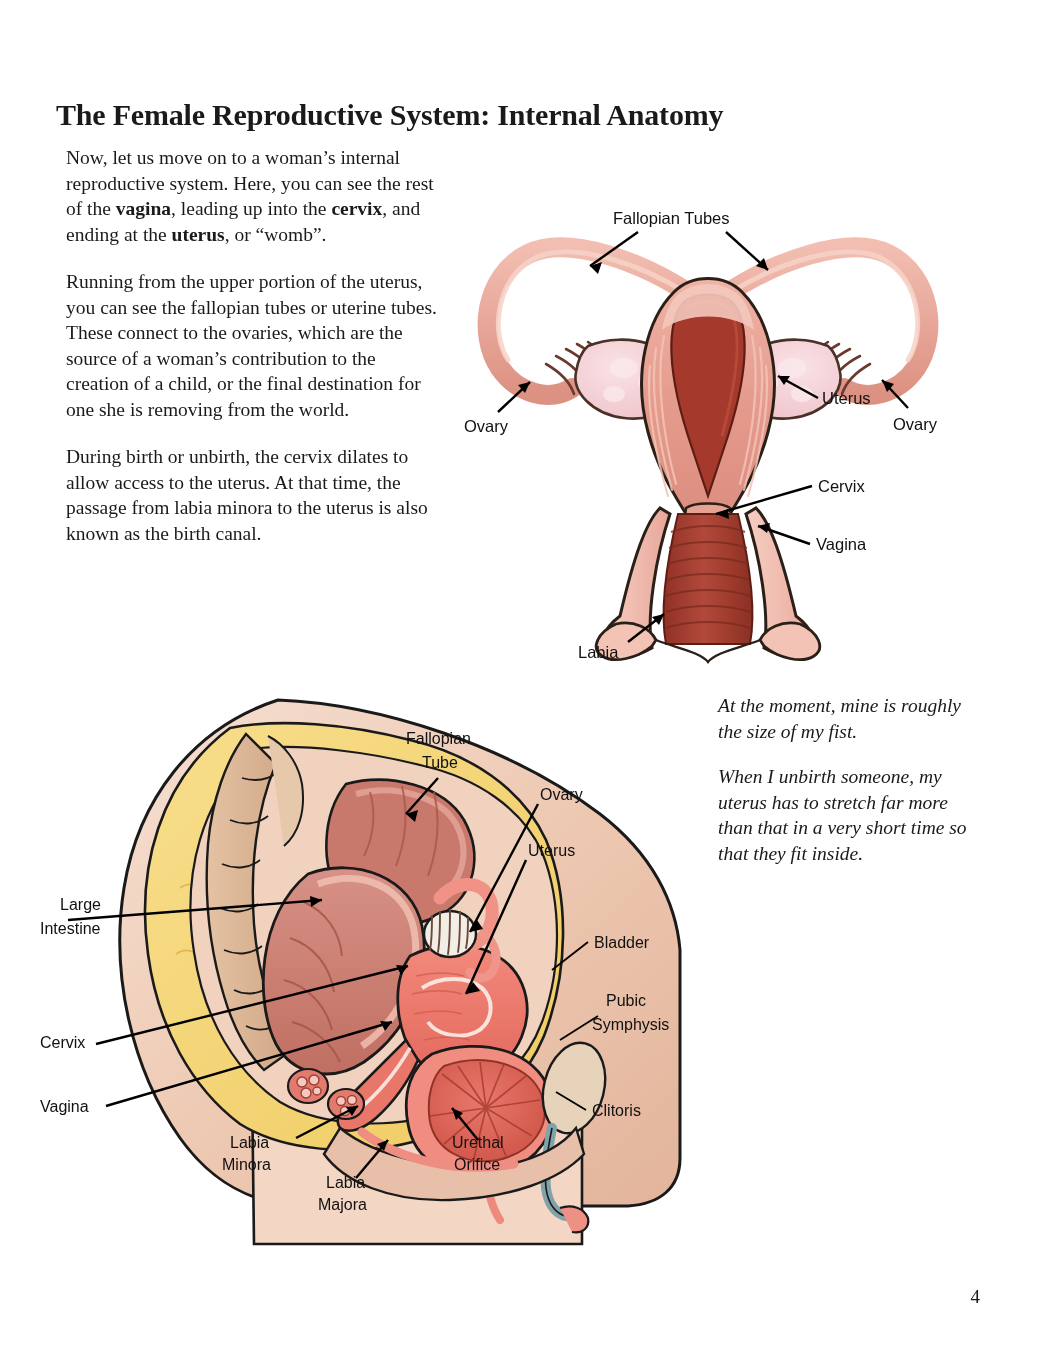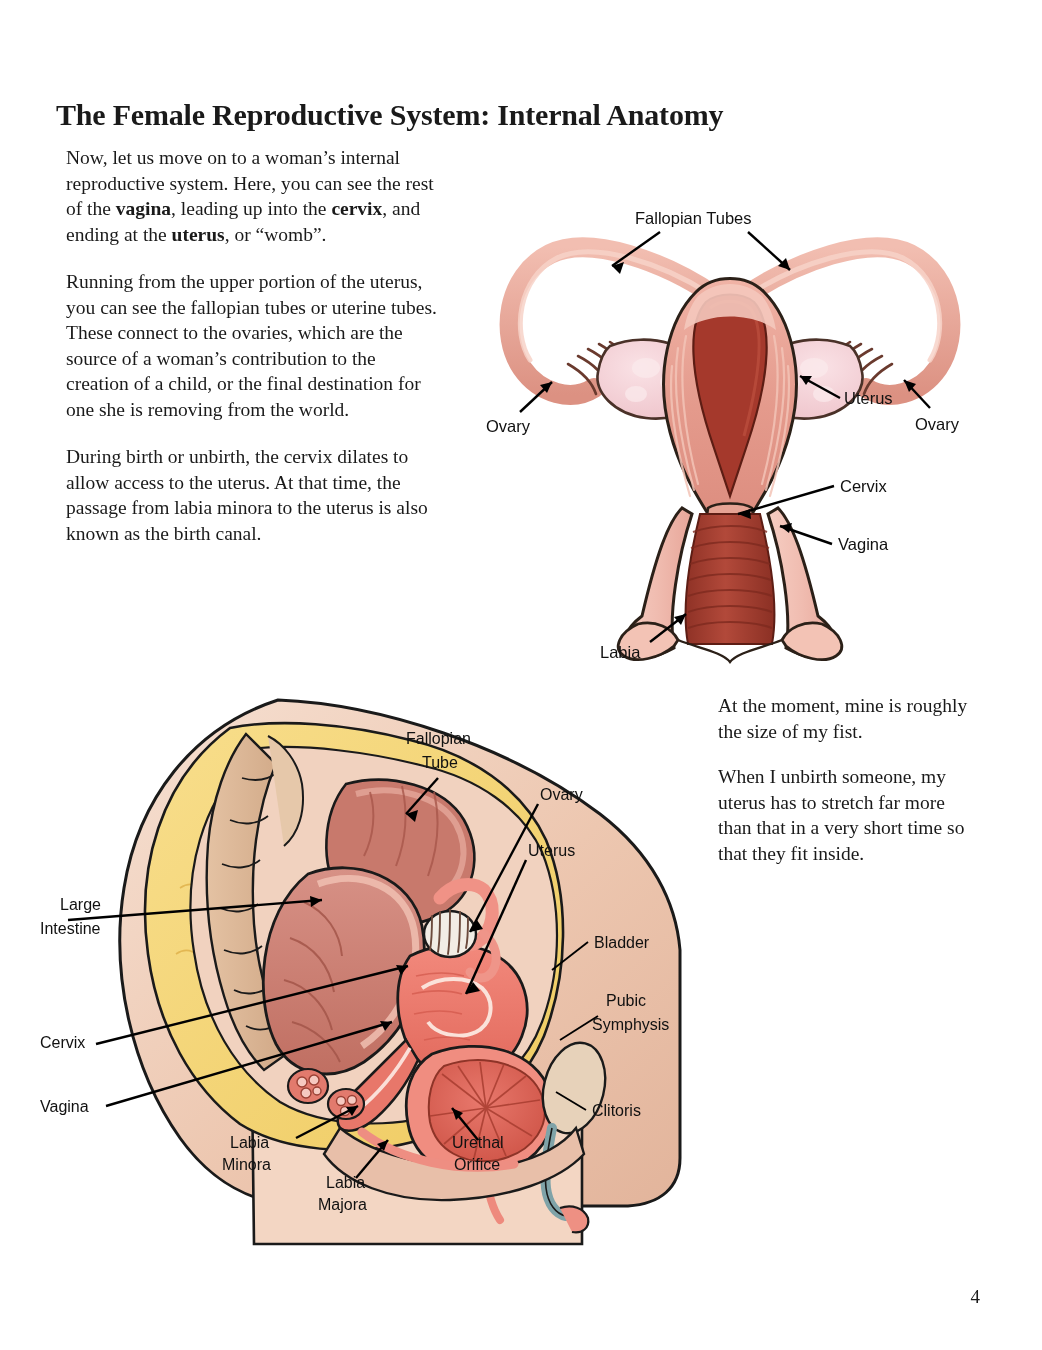--- a/index.html
+++ b/index.html
@@ -37,35 +37,35 @@
   }
   #left-col p{margin:0 0 22px 0;}
   #left-col p:last-child{margin-bottom:0;}
 
   #right-col{
     position:absolute;
     left:718px; top:693px;
     width:252px;
   }
   #right-col p{margin:0 0 20px 0;}
-  #right-col p.italic{}
+  #right-col p.italic{font-style:italic;}
   #right-col p:last-child{margin-bottom:0;}
 
   b{font-weight:bold;}
 
   
   #page-number{
     position:absolute;
     right:62px; bottom:42px;
     font-size:19px;
   }
 
   
   .figure{position:absolute;}
-  #figure-frontal{ left:460px; top:196px; width:540px; height:470px;}
+  #figure-frontal{ left:438px; top:196px; width:540px; height:470px;}
   #figure-sagittal{ left:40px; top:688px; width:660px; height:560px;}
 
   .figure svg{display:block;width:100%;height:100%;}
 
   .lbl{
     font-family:"Liberation Sans", sans-serif;
     font-size:16.5px;
     fill:#111111;
   }
   .lbl-sag{

